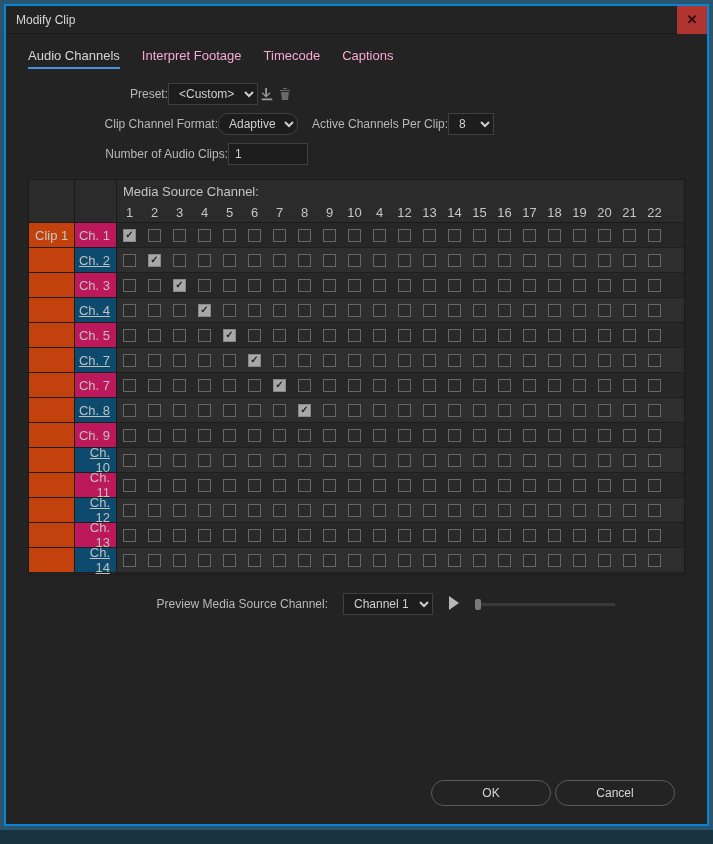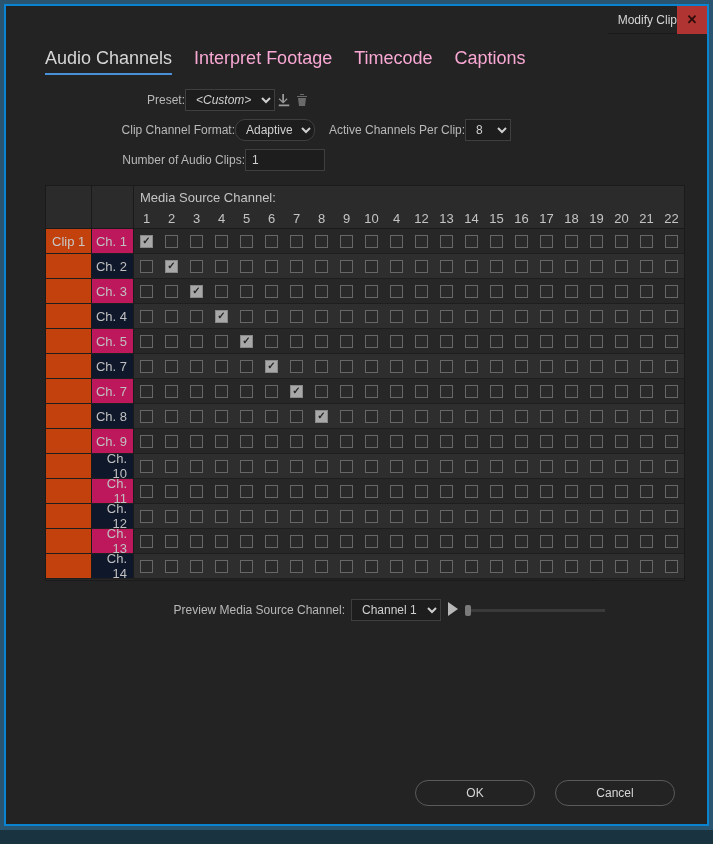--- a/index.html
+++ b/index.html
@@ -13,21 +13,20 @@
   overflow: hidden;
 }
 .win {
   position: absolute;
   left: 4px; top: 4px;
   width: 705px; height: 822px;
   background: #232323;
   border: 2px solid #0a84d1;
   display: flex;
   flex-direction: column;
-  align-items: flex-end;
 }
 .titlebar {
   height: 28px;
   background: #232323;
   display: flex;
   align-items: center;
   padding-left: 10px;
   color: #d6d6d6;
   border-bottom: 1px solid #1a1a1a;
 }
@@ -36,21 +35,21 @@
   width: 30px; height: 28px;
   background: #b03431;
   display: flex; align-items: center; justify-content: center;
   color: #2a0c0b; font-weight: bold; font-size: 13px;
   cursor: pointer;
 }
 .content { flex: 1; padding: 14px 22px 0 22px; display: flex; flex-direction: column; }
 .tabs {
   display: flex;
   gap: 22px;
-  font-size: 18px;
+  font-size: 13px;
   margin-bottom: 14px;
 }
 .tab { color: #f9a8d4; padding-bottom: 4px; cursor: pointer; }
 .tab.active { color: #d6d6d6; border-bottom: 2px solid #4a90d9; }
 .row {
   display: flex; align-items: center; margin-bottom: 8px;
 }
 .row label { text-align: right; color: #b8b8b8; }
 .preset-row label { width: 140px; }
 .fmt-row .g1 { width: 190px; text-align: right; }
@@ -58,21 +57,21 @@
 .clips-row label { width: 200px; }
 select, .num-input, .text-input {
   background: #1d1d1d;
   border: 1px solid #3f3f3f;
   color: #cfcfcf;
   height: 22px;
   padding: 2px 6px;
   font-size: 12px;
 }
 select { cursor: pointer; }
-.sel-preset { width: 90px; font-style: italic; }
+.sel-preset { width: 90px; }
 .sel-fmt { width: 80px; border-radius: 10px; }
 .sel-active { width: 46px; }
 .num-input { width: 80px; }
 .icon-btn {
   width: 18px; height: 18px;
   display: inline-flex; align-items: center; justify-content: center;
   color: #9a9a9a; cursor: pointer;
 }
 .grid-wrap {
   border: 1px solid #1a1a1a;
@@ -107,21 +106,21 @@
   border-right: 1px solid #1a1a1a; height: 100%;
   display: flex; align-items: center;
   background:#c2410c;
 }
 .g-row .ch-cell {
   width: 42px; text-align: right; padding-right: 6px; color: #c0c0c0;
   border-right: 1px solid #1a1a1a; height: 100%;
   display: flex; align-items: center; justify-content: flex-end;
   background: #be185d;
 }
-.g-row.alt .ch-cell { background: #0f172a; }
+.g-row.alt .ch-cell { background: #0c4a6e; text-decoration: underline; }
 .cells { display: flex; }
 .cb {
   width: 25px; height: 25px;
   display: flex; align-items: center; justify-content: center;
 }
 .cbx {
   width: 13px; height: 13px;
   border: 1px solid #676767;
   background: #2a2a2a;
   display: flex; align-items: center; justify-content: center;
@@ -132,39 +131,39 @@
   border-color: #888;
 }
 .cbx.checked::after {
   content: "✓";
   font-size: 10px;
   line-height: 1;
   color: #222;
   font-weight: bold;
 }
 .preview-row {
-  display: flex; align-items: center; gap: 6px;
+  display: flex; align-items: center; gap: 15px;
   margin-top: 18px;
 }
 .preview-row label { width: 300px; text-align: right; }
 .sel-preview { width: 90px; }
 .play-icon { color: #b8b8b8; cursor: pointer; }
 .slider-track {
   flex: 0 0 140px;
   height: 3px; background: #3a3a3a; position: relative;
 }
 .slider-thumb {
   position: absolute; left: 0; top: -4px;
   width: 6px; height: 11px; background: #7a7a7a;
   border-radius: 2px;
 }
 .footer {
   margin-top: auto;
   padding: 16px 10px 18px;
-  display: flex; justify-content: flex-end; gap: 20px;
+  display: flex; justify-content: flex-end; gap: 4px;
 }
 .btn {
   width: 120px; height: 26px;
   border: 1px solid #5a5a5a;
   border-radius: 13px;
   background: transparent;
   color: #d6d6d6;
   display: flex; align-items: center; justify-content: center;
   cursor: pointer;
   font-size: 12px;

